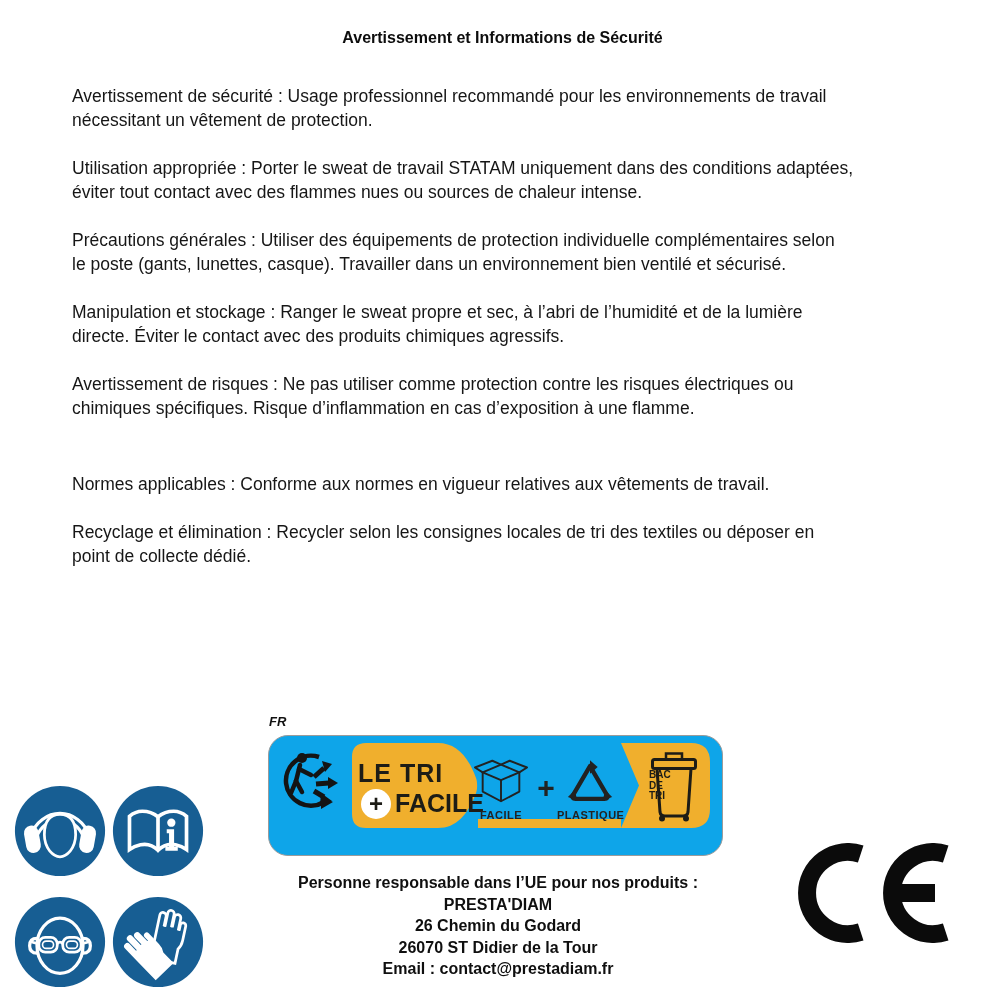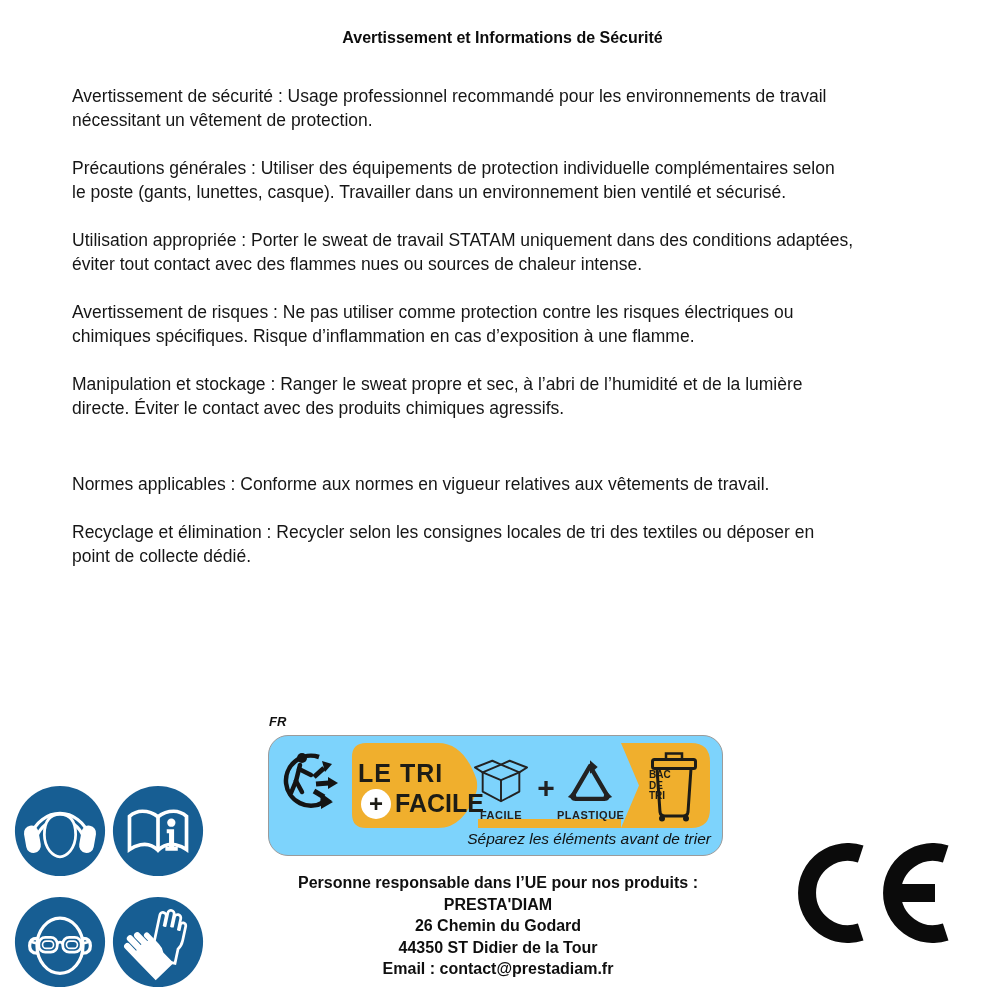--- a/index.html
+++ b/index.html
@@ -13,21 +13,21 @@
   
   .body-text{position:absolute;left:72px;top:84px;width:880px;}
   .body-text p{margin:0 0 24px 0;font-size:17.5px;line-height:24px;white-space:pre-line;}
   .body-text p.gap-before{margin-top:52px;}
 
   
   .m-icon{position:absolute;width:92px;height:92px;}
 
   
   .banner{position:absolute;left:268px;top:735px;width:455px;height:121px;
-          background:#7dd3fc;border:1.5px solid #9b9b9b;border-radius:20px;box-sizing:border-box;}
+          background:#0ea5e9;border:1.5px solid #9b9b9b;border-radius:20px;box-sizing:border-box;}
   .fr-label{position:absolute;left:269px;top:714px;font-size:13px;font-weight:bold;color:#111;font-style:italic;}
   .triman{position:absolute;left:12px;top:8px;}
   .band{position:absolute;left:83px;top:7px;width:358px;height:85px;}
   .band svg.bandshape{position:absolute;left:0;top:0;}
   .letri{position:absolute;left:6px;top:16px;font-size:25px;font-weight:bold;
          letter-spacing:1px;color:#1d1c16;}
   .plus-circle{position:absolute;left:9px;top:46px;width:30px;height:30px;border-radius:50%;
                background:#fff;color:#1d1c16;font-size:24px;font-weight:bold;
                display:flex;align-items:center;justify-content:center;}
   .facile{position:absolute;left:43px;top:46px;font-size:25px;font-weight:bold;color:#1d1c16;text-align:center;}
@@ -50,28 +50,28 @@
 </head>
 <body>
 
 <div id="page">
 
   <div class="doc-title">Avertissement et Informations de Sécurité</div>
 
   <div class="body-text">
     <p>Avertissement de sécurité : Usage professionnel recommandé pour les environnements de travail
 nécessitant un vêtement de protection.</p>
+    <p>Utilisation appropriée : Porter le sweat de travail STATAM uniquement dans des conditions adaptées,
+éviter tout contact avec des flammes nues ou sources de chaleur intense.</p>
     <p>Précautions générales : Utiliser des équipements de protection individuelle complémentaires selon
 le poste (gants, lunettes, casque). Travailler dans un environnement bien ventilé et sécurisé.</p>
-    <p>Utilisation appropriée : Porter le sweat de travail STATAM uniquement dans des conditions adaptées,
-éviter tout contact avec des flammes nues ou sources de chaleur intense.</p>
+    <p>Manipulation et stockage : Ranger le sweat propre et sec, à l’abri de l’humidité et de la lumière
+directe. Éviter le contact avec des produits chimiques agressifs.</p>
     <p>Avertissement de risques : Ne pas utiliser comme protection contre les risques électriques ou
 chimiques spécifiques. Risque d’inflammation en cas d’exposition à une flamme.</p>
-    <p>Manipulation et stockage : Ranger le sweat propre et sec, à l’abri de l’humidité et de la lumière
-directe. Éviter le contact avec des produits chimiques agressifs.</p>
     <p class="gap-before">Normes applicables : Conforme aux normes en vigueur relatives aux vêtements de travail.</p>
     <p>Recyclage et élimination : Recycler selon les consignes locales de tri des textiles ou déposer en
 point de collecte dédié.</p>
   </div>
 
   <svg class="m-icon" style="left:14px;top:785px" viewBox="0 0 100 100">
     <circle cx="50" cy="50" r="49" fill="#175E93"></circle>
     <path d="M21 56 A32 38 0 0 1 79 56" fill="none" stroke="#fff" stroke-width="10"></path>
     <path d="M21 56 A32 38 0 0 1 79 56" fill="none" stroke="#175E93" stroke-width="3"></path>
     <rect x="12" y="44" width="16" height="30" rx="8" fill="#fff" transform="rotate(-10 20 59)"></rect>
@@ -179,28 +179,27 @@
         <circle cx="13" cy="66.5" r="3" fill="#1d1c16"></circle>
         <circle cx="37" cy="66.5" r="3" fill="#1d1c16"></circle>
       </svg>
       <div class="bin-text">
         <span style="display:block">BAC</span>
         <span style="display:block">DE</span>
         <span style="display:block">TRI</span>
       </div>
     </div>
 
-    <div class="tagline">Séparez les éléments avant de trier</div>
   </div>
 
   <div class="resp">
     <div>Personne responsable dans l’UE pour nos produits :</div>
     <div>PRESTA'DIAM</div>
     <div>26 Chemin du Godard</div>
-    <div>44350 ST Didier de la Tour</div>
+    <div>26070 ST Didier de la Tour</div>
     <div>Email : contact@prestadiam.fr</div>
   </div>
 
   <svg class="ce" width="152" height="100" viewBox="0 0 152 100">
     <g fill="none" stroke="#0b0b0b" stroke-width="18">
       <path d="M62.7 11 A41 41 0 1 0 62.7 89"></path>
       <path d="M147.7 11 A41 41 0 1 0 147.7 89"></path>
       <path d="M99 50 H137"></path>
     </g>
   </svg>

